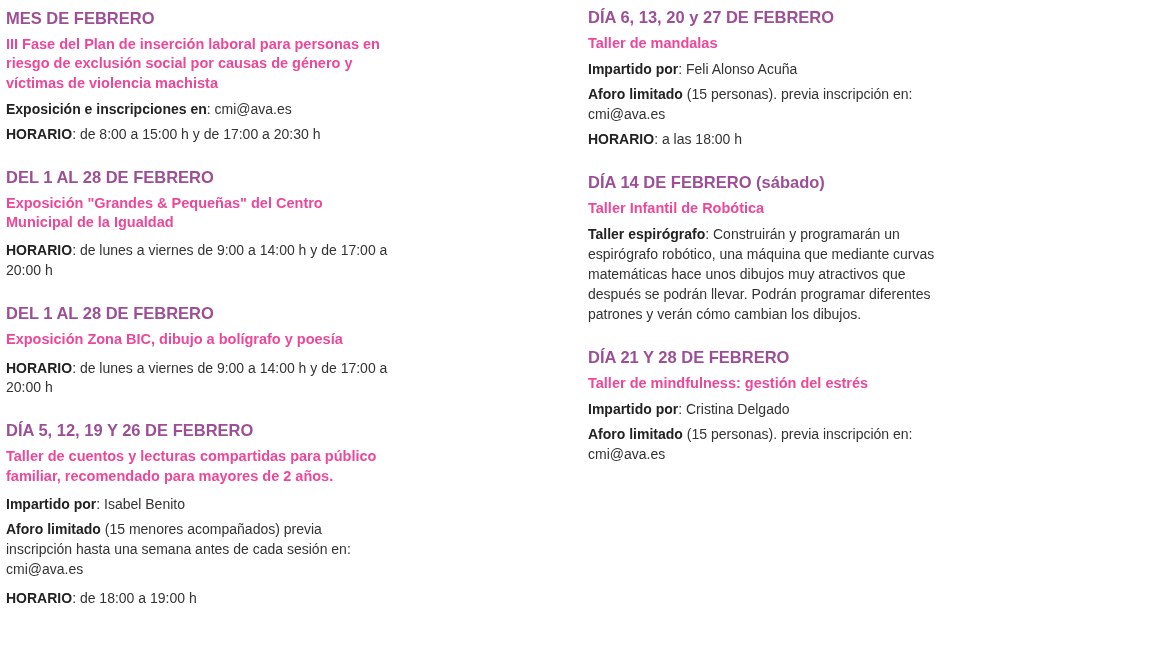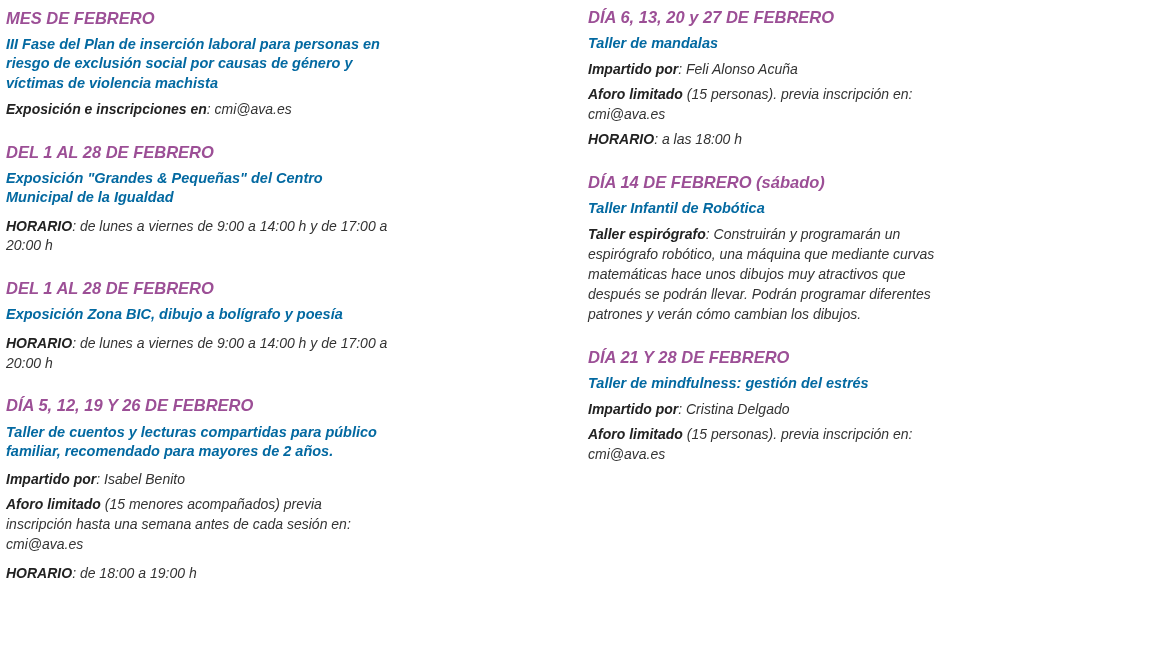--- a/index.html
+++ b/index.html
@@ -15,21 +15,20 @@
     color: #333333;
     overflow: hidden;
   }
   .page {
     position: relative;
     width: 1152px;
     height: 512px;
     display: flex;
     box-sizing: border-box;
     padding: 8px 0 0 0;
-    font-style: italic;
   }
   .column {
     box-sizing: border-box;
   }
   .col-left {
     width: 400px;
     padding: 0 10px 0 6px;
   }
   .col-mid {
     width: 188px;
@@ -48,21 +47,21 @@
     margin-bottom: 0;
   }
   .date-head {
     color: #9c4f96;
     font-weight: bold;
     font-size: 16.5px;
     line-height: 1.22;
     margin: 0 0 7px 0;
   }
   .subtitle {
-    color: #0369a1;
+    color: #ec4899;
     font-weight: bold;
     font-size: 14.5px;
     line-height: 1.33;
     margin: 0 0 7px 0;
   }
   .line {
     color: #333333;
     font-size: 14px;
     line-height: 1.42;
     margin: 0 0 5px 0;
@@ -86,20 +85,21 @@
 <body>
 
 <div class="page">
 
   <div class="column col-left">
 
     <div class="entry">
       <div class="date-head">MES DE FEBRERO</div>
       <div class="subtitle">III Fase del Plan de inserción laboral para personas en riesgo de exclusión social por causas de género y víctimas de violencia machista</div>
       <div class="line"><span class="lbl">Exposición e inscripciones en</span><span>: cmi@ava.es</span></div>
+      <div class="line"><span class="lbl">HORARIO</span><span>: de 8:00 a 15:00 h y de 17:00 a 20:30 h</span></div>
     </div>
 
     <div class="entry">
       <div class="date-head">DEL 1 AL 28 DE FEBRERO</div>
       <div class="subtitle">Exposición "Grandes &amp; Pequeñas" del Centro Municipal de la Igualdad</div>
       <div class="line pad-top-1"><span class="lbl">HORARIO</span><span>: de lunes a viernes de 9:00 a 14:00 h y de 17:00 a 20:00 h</span></div>
     </div>
 
     <div class="entry">
       <div class="date-head">DEL 1 AL 28 DE FEBRERO</div>

